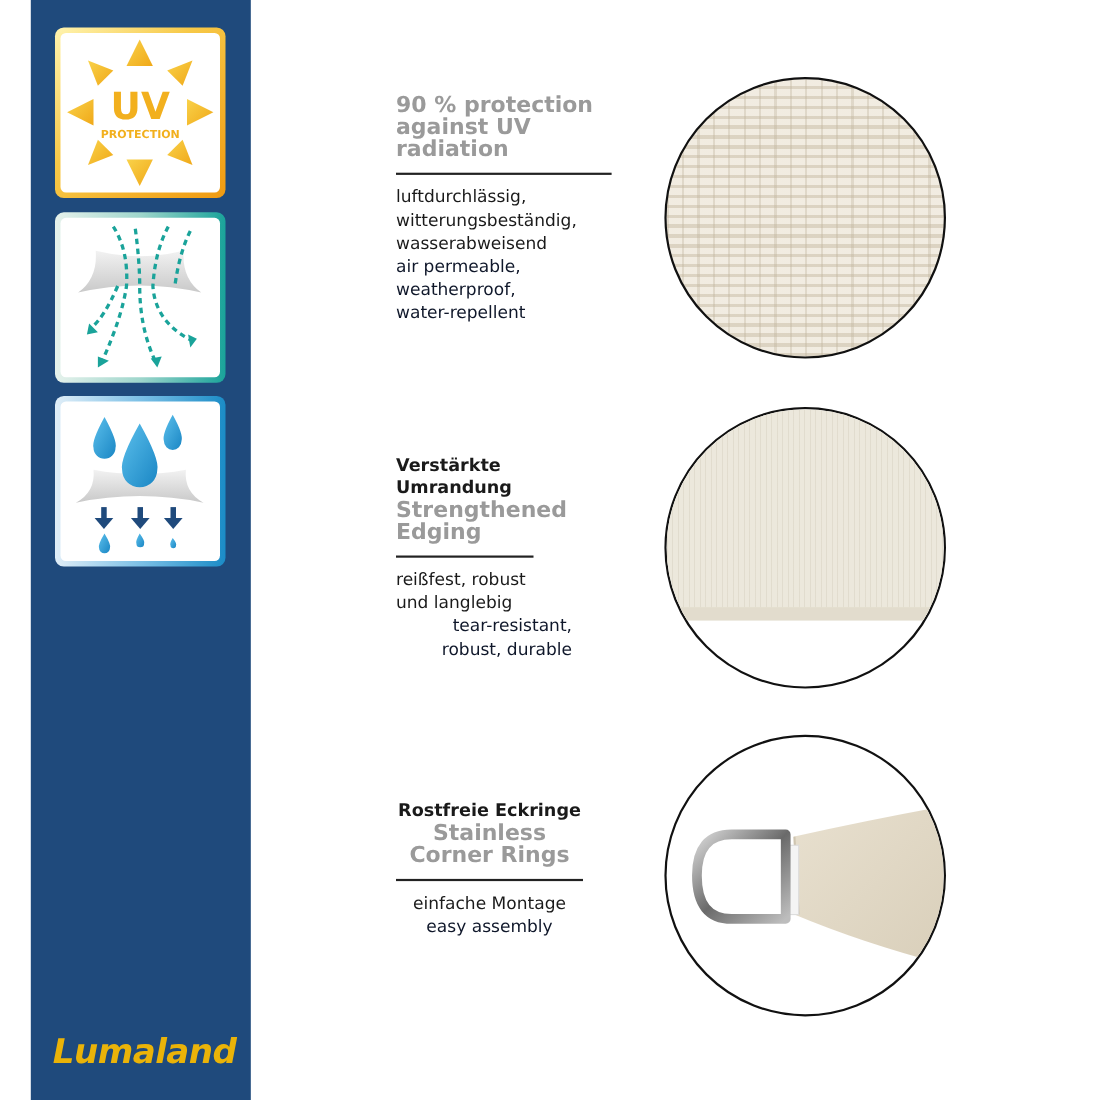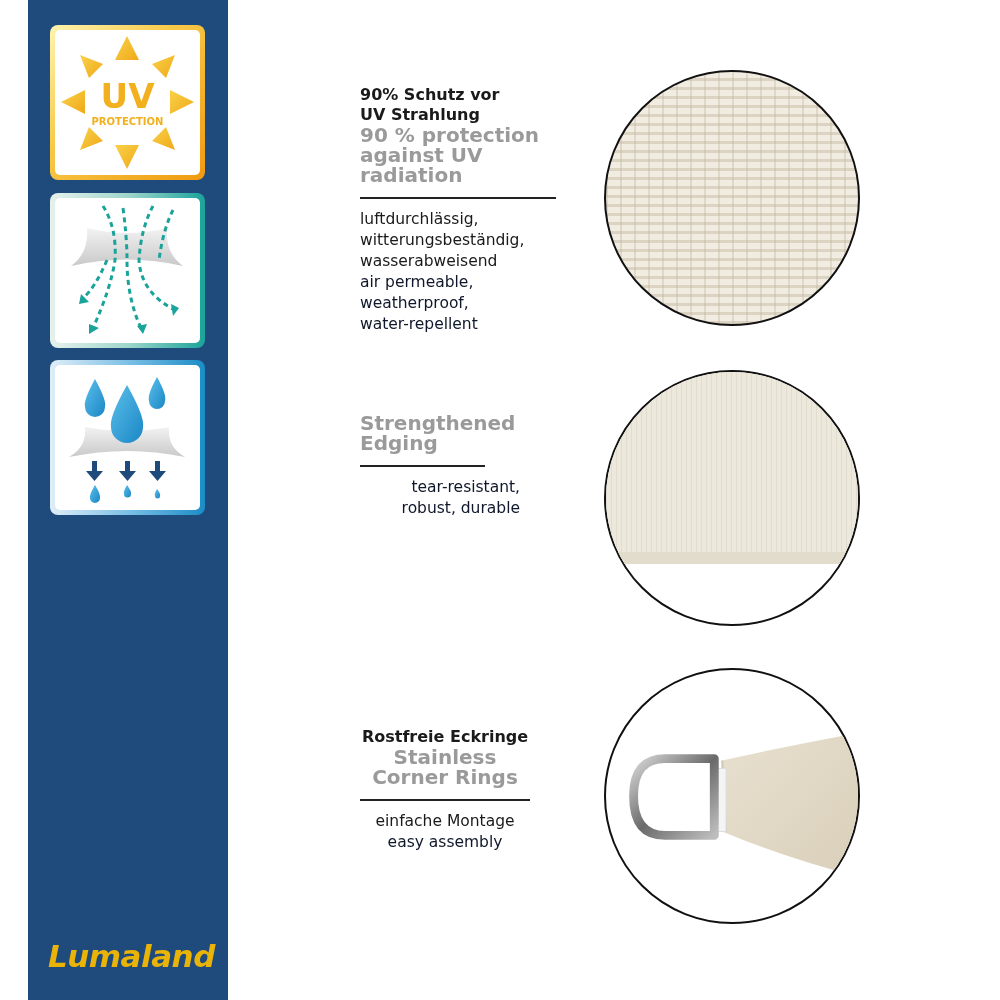--- a/index.html
+++ b/index.html
@@ -149,38 +149,40 @@
           <path d="M102,124 Q99,129 100,131 A2.5,2.5 0 0 0 105,131 Q106,129 102,124 Z"></path>
         </g>
       </svg>
     </div>
   </div>
 
   <div class="logo">Lumaland</div>
 </div>
 
 <div class="feature" style="top:85px; width:196px;">
-  <div class="f-title-de">90% Schutz vor
-UV Strahlung</div>
   <div class="f-title-en">90 % protection
 against UV radiation</div>
   <div class="f-rule"></div>
   <div class="f-desc-de">luftdurchlässig,
 witterungsbeständig,
 wasserabweisend</div>
   <div class="f-desc-en">air permeable,
 weatherproof,
 water-repellent</div>
 </div>
 <div class="circle c1"></div>
 
 <div class="feature" style="top:413px; width:125px;">
+  <div class="f-title-de">Verstärkte
+Umrandung</div>
   <div class="f-title-en">Strengthened
 Edging</div>
   <div class="f-rule"></div>
+  <div class="f-desc-de" style="width:160px;">reißfest, robust
+und langlebig</div>
   <div class="f-desc-en" style="width:160px;text-align:right;">tear-resistant,
 robust, durable</div>
 </div>
 <div class="circle c2">
   <div class="fabric"></div>
 </div>
 
 <div class="feature" style="top:727px; width:170px;text-align:center;">
   <div class="f-title-de">Rostfreie Eckringe</div>
   <div class="f-title-en">Stainless

